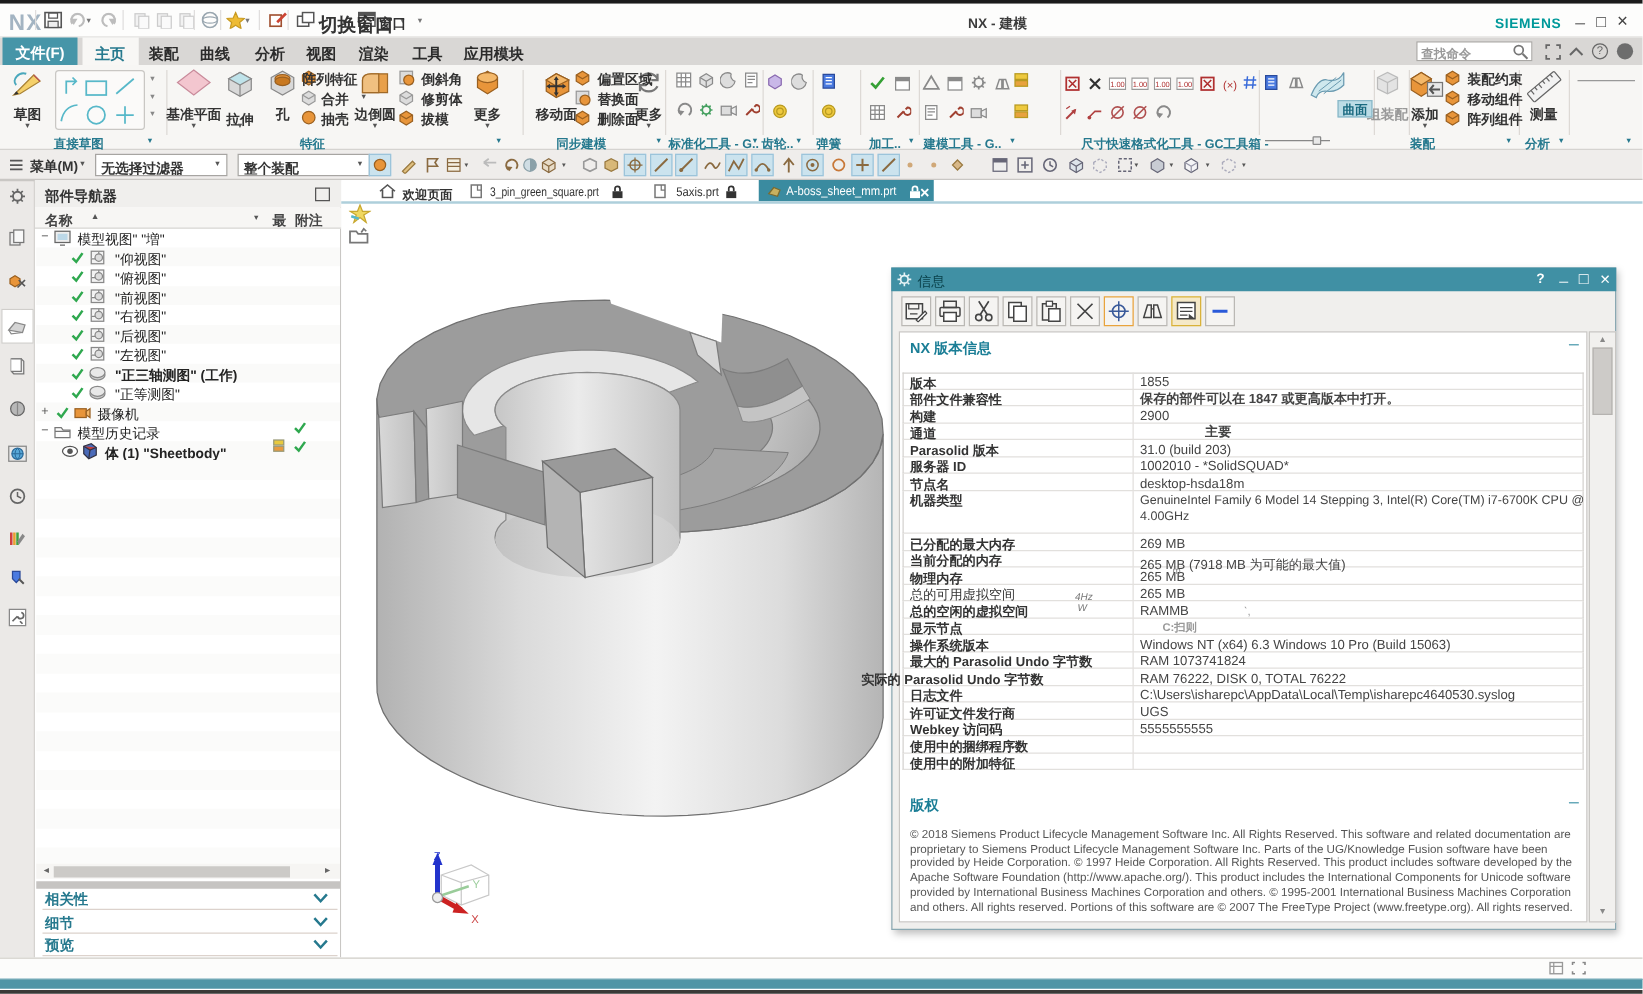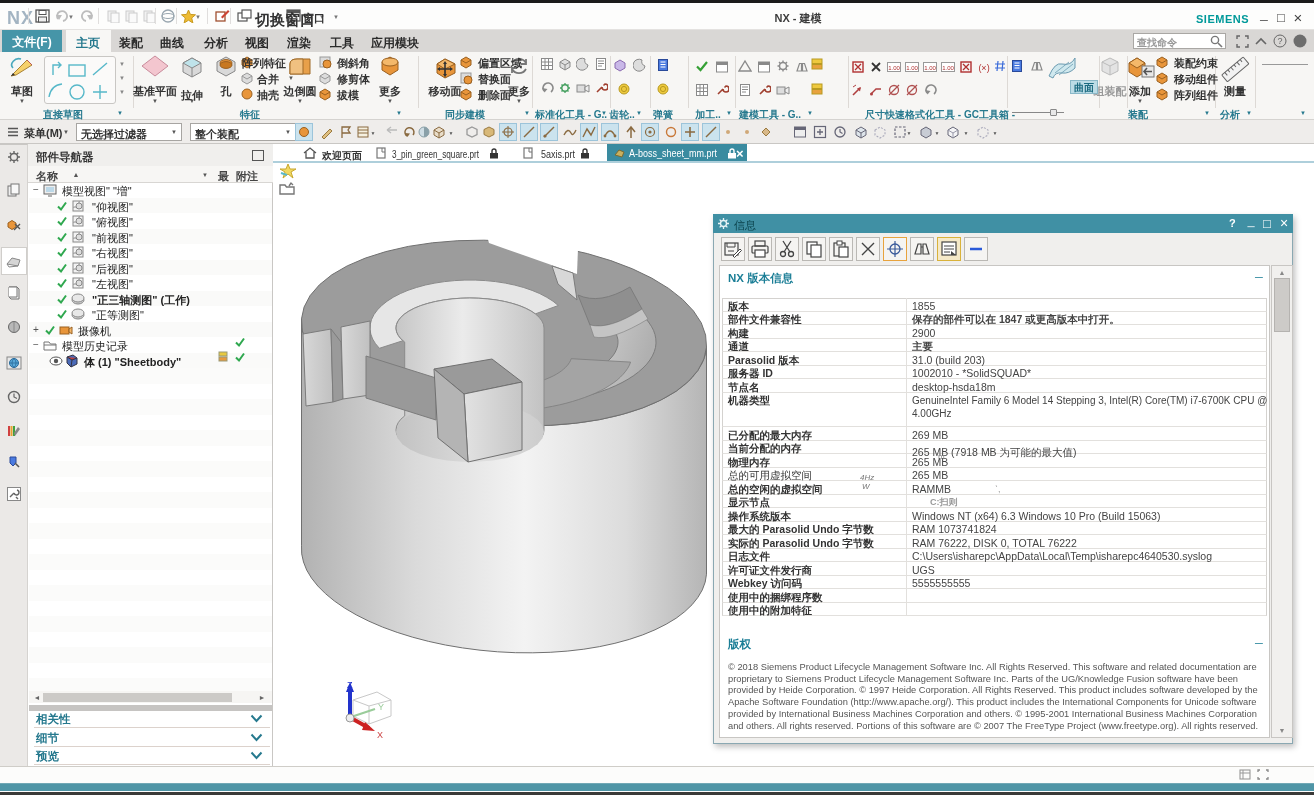--- a/index.html
+++ b/index.html
@@ -987,21 +987,21 @@
 <div class="a" style="left:906px;top:311.5px;width:1px;height:13.5px;background:#e2e0dd"></div>
 <span class="t" style="left:728px;top:313.0px;font-size:10.5px;font-weight:bold;color:#333">部件文件兼容性</span>
 <span class="t" style="left:912px;top:313.0px;font-size:10.5px;color:#444;line-height:13px;font-weight:bold">保存的部件可以在 1847 或更高版本中打开。</span>
 <div class="a" style="left:722px;top:325.0px;width:545px;height:13.5px;border-bottom:1px solid #e2e0dd;border-left:1px solid #d4d2cf;border-right:1px solid #d4d2cf"></div>
 <div class="a" style="left:906px;top:325.0px;width:1px;height:13.5px;background:#e2e0dd"></div>
 <span class="t" style="left:728px;top:326.5px;font-size:10.5px;font-weight:bold;color:#333">构建</span>
 <span class="t" style="left:912px;top:326.5px;font-size:10.5px;color:#444;line-height:13px">2900</span>
 <div class="a" style="left:722px;top:338.5px;width:545px;height:13.5px;border-bottom:1px solid #e2e0dd;border-left:1px solid #d4d2cf;border-right:1px solid #d4d2cf"></div>
 <div class="a" style="left:906px;top:338.5px;width:1px;height:13.5px;background:#e2e0dd"></div>
 <span class="t" style="left:728px;top:340.0px;font-size:10.5px;font-weight:bold;color:#333">通道</span>
-<span class="t" style="left:912px;top:340.0px;font-size:10.5px;color:#444;line-height:13px;font-weight:bold">主要</span>
+<span class="t" style="left:964px;top:340.0px;font-size:10.5px;color:#444;line-height:13px;font-weight:bold">主要</span>
 <div class="a" style="left:722px;top:352.0px;width:545px;height:13.5px;border-bottom:1px solid #e2e0dd;border-left:1px solid #d4d2cf;border-right:1px solid #d4d2cf"></div>
 <div class="a" style="left:906px;top:352.0px;width:1px;height:13.5px;background:#e2e0dd"></div>
 <span class="t" style="left:728px;top:353.5px;font-size:10.5px;font-weight:bold;color:#333">Parasolid 版本</span>
 <span class="t" style="left:912px;top:353.5px;font-size:10.5px;color:#444;line-height:13px">31.0 (build 203)</span>
 <div class="a" style="left:722px;top:365.5px;width:545px;height:13.5px;border-bottom:1px solid #e2e0dd;border-left:1px solid #d4d2cf;border-right:1px solid #d4d2cf"></div>
 <div class="a" style="left:906px;top:365.5px;width:1px;height:13.5px;background:#e2e0dd"></div>
 <span class="t" style="left:728px;top:367.0px;font-size:10.5px;font-weight:bold;color:#333">服务器 ID</span>
 <span class="t" style="left:912px;top:367.0px;font-size:10.5px;color:#444;line-height:13px">1002010 - *SolidSQUAD*</span>
 <div class="a" style="left:722px;top:379.0px;width:545px;height:13.5px;border-bottom:1px solid #e2e0dd;border-left:1px solid #d4d2cf;border-right:1px solid #d4d2cf"></div>
 <div class="a" style="left:906px;top:379.0px;width:1px;height:13.5px;background:#e2e0dd"></div>
@@ -1037,21 +1037,21 @@
 <div class="a" style="left:722px;top:508.0px;width:545px;height:13.5px;border-bottom:1px solid #e2e0dd;border-left:1px solid #d4d2cf;border-right:1px solid #d4d2cf"></div>
 <div class="a" style="left:906px;top:508.0px;width:1px;height:13.5px;background:#e2e0dd"></div>
 <span class="t" style="left:728px;top:509.5px;font-size:10.5px;font-weight:bold;color:#333">操作系统版本</span>
 <span class="t" style="left:912px;top:509.5px;font-size:10.5px;color:#444;line-height:13px">Windows NT (x64) 6.3 Windows 10 Pro (Build 15063)</span>
 <div class="a" style="left:722px;top:521.5px;width:545px;height:13.5px;border-bottom:1px solid #e2e0dd;border-left:1px solid #d4d2cf;border-right:1px solid #d4d2cf"></div>
 <div class="a" style="left:906px;top:521.5px;width:1px;height:13.5px;background:#e2e0dd"></div>
 <span class="t" style="left:728px;top:523.0px;font-size:10.5px;font-weight:bold;color:#333">最大的 Parasolid Undo 字节数</span>
 <span class="t" style="left:912px;top:523.0px;font-size:10.5px;color:#444;line-height:13px">RAM 1073741824</span>
 <div class="a" style="left:722px;top:535.0px;width:545px;height:13.5px;border-bottom:1px solid #e2e0dd;border-left:1px solid #d4d2cf;border-right:1px solid #d4d2cf"></div>
 <div class="a" style="left:906px;top:535.0px;width:1px;height:13.5px;background:#e2e0dd"></div>
-<span class="t" style="left:728px;top:536.5px;font-size:10.5px;font-weight:bold;color:#333">实际的 Parasolid Undo 字节数</span>
+<span class="t" style="left:689px;top:536.5px;font-size:10.5px;font-weight:bold;color:#333">实际的 Parasolid Undo 字节数</span>
 <span class="t" style="left:912px;top:536.5px;font-size:10.5px;color:#444;line-height:13px">RAM 76222, DISK 0, TOTAL 76222</span>
 <div class="a" style="left:722px;top:548.5px;width:545px;height:13.5px;border-bottom:1px solid #e2e0dd;border-left:1px solid #d4d2cf;border-right:1px solid #d4d2cf"></div>
 <div class="a" style="left:906px;top:548.5px;width:1px;height:13.5px;background:#e2e0dd"></div>
 <span class="t" style="left:728px;top:550.0px;font-size:10.5px;font-weight:bold;color:#333">日志文件</span>
 <span class="t" style="left:912px;top:550.0px;font-size:10.5px;color:#444;line-height:13px">C:\Users\isharepc\AppData\Local\Temp\isharepc4640530.syslog</span>
 <div class="a" style="left:722px;top:562.0px;width:545px;height:13.5px;border-bottom:1px solid #e2e0dd;border-left:1px solid #d4d2cf;border-right:1px solid #d4d2cf"></div>
 <div class="a" style="left:906px;top:562.0px;width:1px;height:13.5px;background:#e2e0dd"></div>
 <span class="t" style="left:728px;top:563.5px;font-size:10.5px;font-weight:bold;color:#333">许可证文件发行商</span>
 <span class="t" style="left:912px;top:563.5px;font-size:10.5px;color:#444;line-height:13px">UGS</span>
 <div class="a" style="left:722px;top:575.5px;width:545px;height:13.5px;border-bottom:1px solid #e2e0dd;border-left:1px solid #d4d2cf;border-right:1px solid #d4d2cf"></div>

